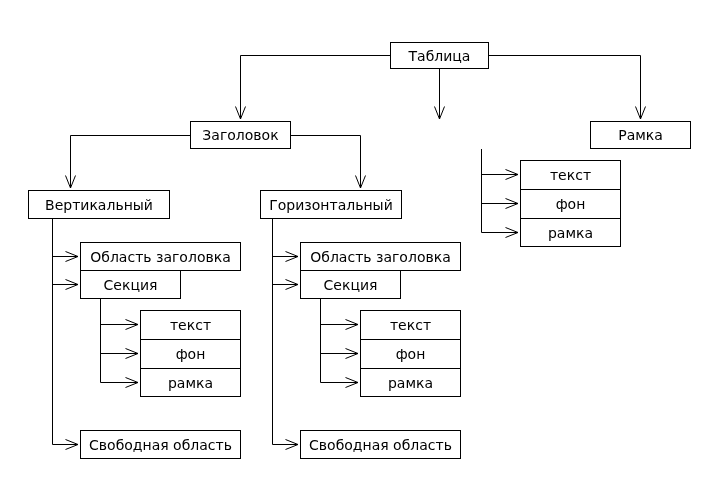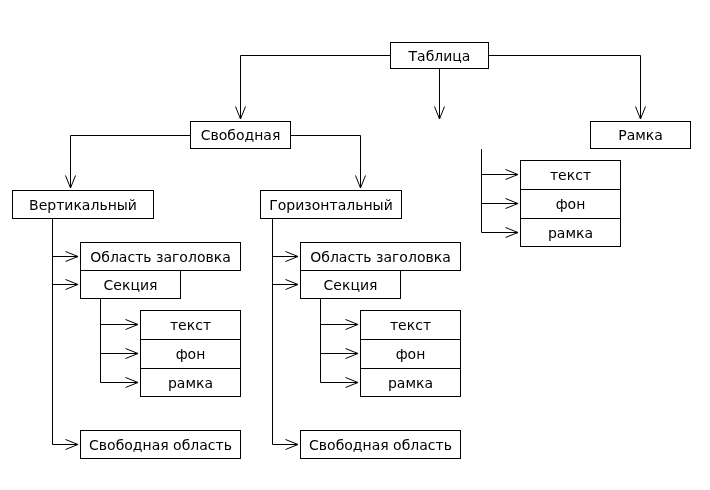--- a/index.html
+++ b/index.html
@@ -79,28 +79,28 @@
 
       <path d="M320.5,299 V382.5"></path>
       <path d="M320.5,324.5 H358" marker-end="url(#arrow)"></path>
       <path d="M320.5,353.5 H358" marker-end="url(#arrow)"></path>
       <path d="M320.5,382.5 H358" marker-end="url(#arrow)"></path>
     </g>
   </svg>
 
   <div class="node" style="left:390px;top:42px;width:99px;height:27px">Таблица</div>
 
-  <div class="node" style="left:190px;top:121px;width:101px;height:28px">Свободная</div>
+  <div class="node" style="left:190px;top:121px;width:101px;height:28px">Заголовок</div>
   <div class="node" style="left:590px;top:121px;width:101px;height:28px">Рамка</div>
 
   <div class="node" style="left:520px;top:160px;width:101px;height:30px">текст</div>
   <div class="node" style="left:520px;top:189px;width:101px;height:30px">фон</div>
   <div class="node" style="left:520px;top:218px;width:101px;height:29px">рамка</div>
 
-  <div class="node" style="left:12px;top:190px;width:142px;height:29px">Вертикальный</div>
+  <div class="node" style="left:28px;top:190px;width:142px;height:29px">Вертикальный</div>
   <div class="node" style="left:260px;top:190px;width:142px;height:29px">Горизонтальный</div>
 
   <div class="node" style="left:80px;top:242px;width:161px;height:29px">Область заголовка</div>
   <div class="node" style="left:80px;top:270px;width:101px;height:29px">Секция</div>
   <div class="node" style="left:140px;top:310px;width:101px;height:30px">текст</div>
   <div class="node" style="left:140px;top:339px;width:101px;height:30px">фон</div>
   <div class="node" style="left:140px;top:368px;width:101px;height:29px">рамка</div>
   <div class="node" style="left:80px;top:430px;width:161px;height:29px">Свободная область</div>
 
   <div class="node" style="left:300px;top:242px;width:161px;height:29px">Область заголовка</div>

